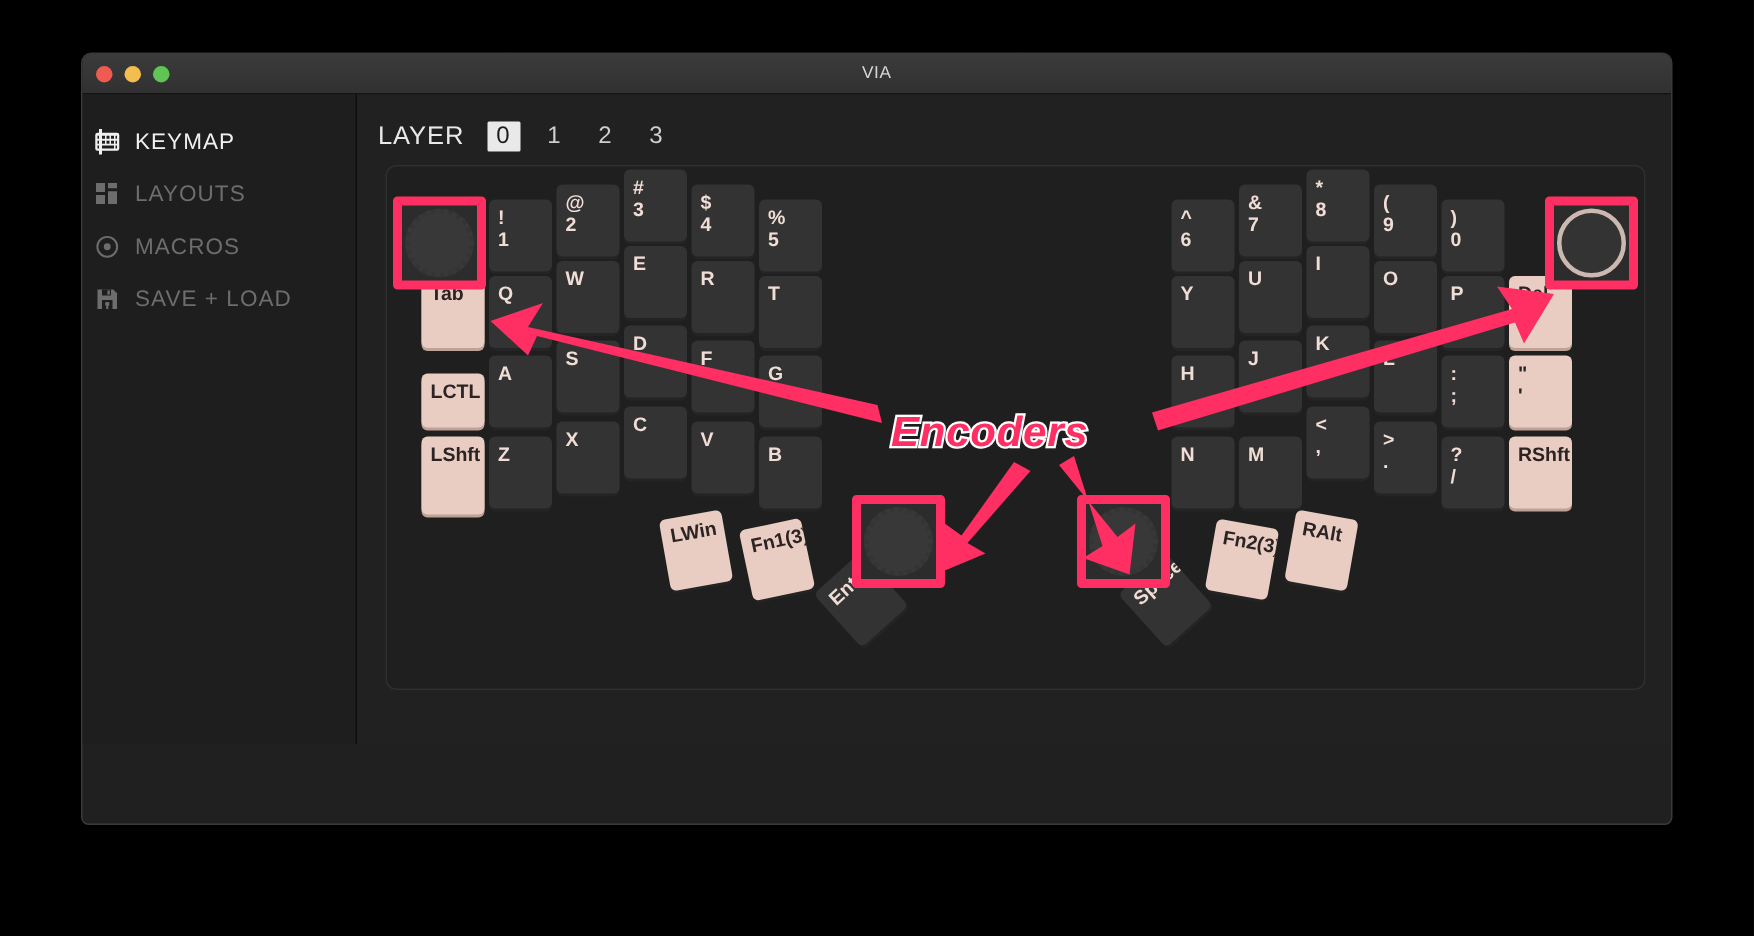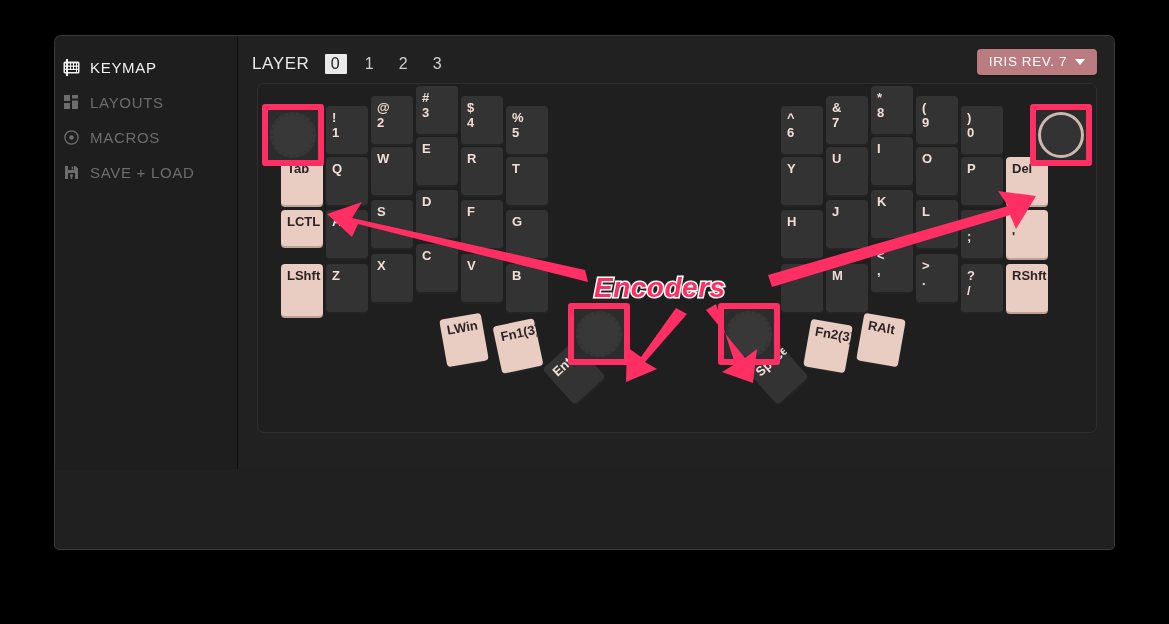--- a/index.html
+++ b/index.html
@@ -284,20 +284,28 @@
     pointer-events: none;
   }
 </style>
 </head>
 <body>
 
 <div id="root">
 
   <div class="window">
 
+    <div class="titlebar">
+      <div class="traffic">
+        <span class="dot red"></span>
+        <span class="dot yellow"></span>
+        <span class="dot green"></span>
+      </div>
+      <div class="win-title">VIA</div>
+    </div>
 
 
     <div class="body">
 
       <div class="sidebar">
 
         <div class="side-item active">
           <span class="side-ico">
             <svg width="17" height="13" viewBox="0 0 17 13">
               <rect x="0.5" y="0.5" width="16" height="12" rx="1.5" fill="#f0f0f0"></rect>
@@ -362,24 +370,20 @@
       <div class="main">
 
         <div class="layerbar">
           <span class="lbl">LAYER</span>
           <span class="layer-num active">0</span>
           <span class="layer-num">1</span>
           <span class="layer-num">2</span>
           <span class="layer-num">3</span>
         </div>
 
-        <div class="kbselect">
-          <span>IRIS REV. 7</span>
-          <span class="chev"></span>
-        </div>
 
         <div class="kbcanvas">
           <div class="kb" id="kb-layout">
               <div class="key" style="left: 68px; top: 22px; width: 42px; height: 48px;">
                 <span class="lgl">!
 1</span>
               </div>
               <div class="key" style="left: 113px; top: 12px; width: 42px; height: 48px;">
                 <span class="lgl">@
 2</span>
@@ -407,21 +411,21 @@
               </div>
               <div class="key" style="left: 158px; top: 53px; width: 42px; height: 48px;">
                 <span class="lgl">E</span>
               </div>
               <div class="key" style="left: 203px; top: 63px; width: 42px; height: 48px;">
                 <span class="lgl">R</span>
               </div>
               <div class="key" style="left: 248px; top: 73px; width: 42px; height: 48px;">
                 <span class="lgl">T</span>
               </div>
-              <div class="key light" style="left: 23px; top: 126px; width: 42px; height: 36px; padding-left: 24px;">
+              <div class="key light" style="left: 23px; top: 138px; width: 42px; height: 36px; padding-left: 24px;">
                 <span class="lgl">LCTL</span>
               </div>
               <div class="key" style="left: 68px; top: 126px; width: 42px; height: 48px;">
                 <span class="lgl">A</span>
               </div>
               <div class="key" style="left: 113px; top: 116px; width: 42px; height: 48px;">
                 <span class="lgl">S</span>
               </div>
               <div class="key" style="left: 158px; top: 106px; width: 42px; height: 48px;">
                 <span class="lgl">D</span>

